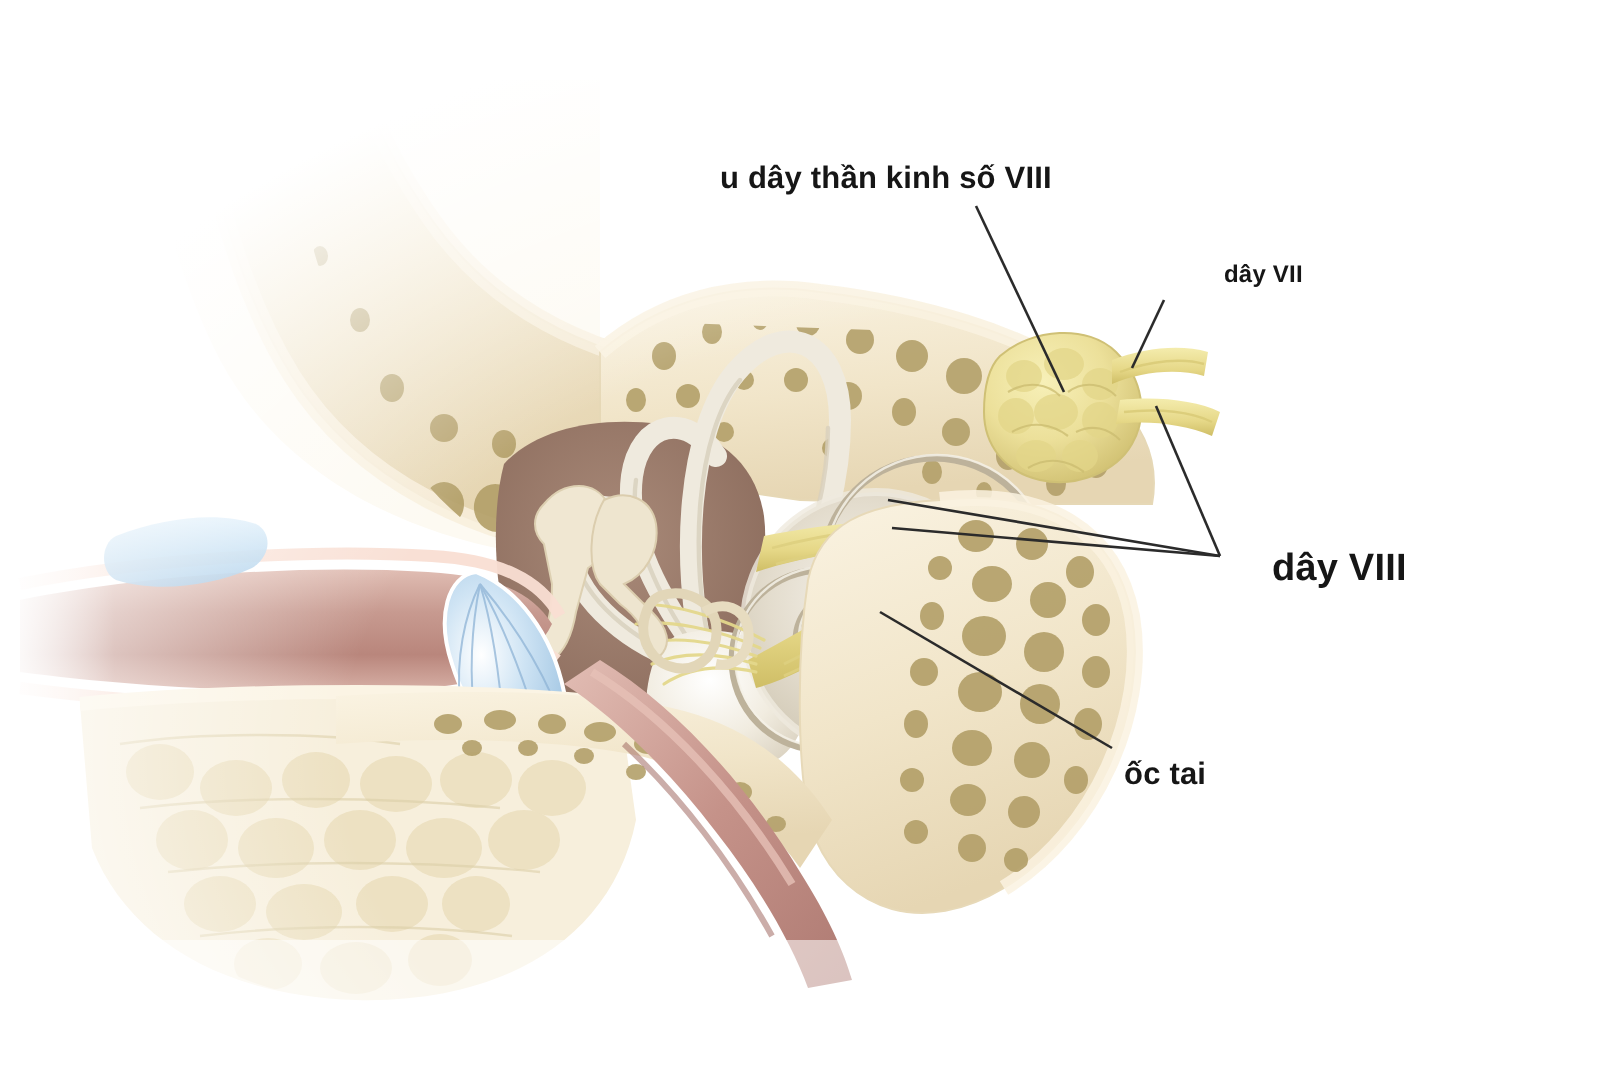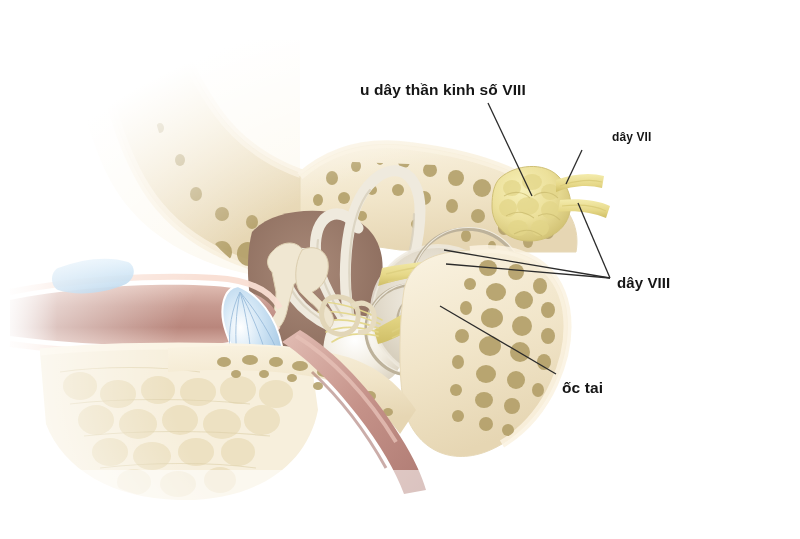--- a/index.html
+++ b/index.html
@@ -4,21 +4,21 @@
 <style>
   html,body{margin:0;padding:0;background:#ffffff;}
   body{width:800px;height:539px;overflow:hidden;
        font-family:"Liberation Sans","DejaVu Sans",sans-serif;}
   #stage{position:relative;width:800px;height:539px;background:#fff;}
   #art{position:absolute;left:0;top:0;}
   .lbl{position:absolute;font-weight:bold;color:#161616;white-space:nowrap;
        letter-spacing:.1px;line-height:1;text-align:center;}
   #lbl-tumor{left:360px;top:82px;font-size:15.5px;}
   #lbl-vii{left:580px;top:131px;font-size:12px;margin-left:32px;}
-  #lbl-viii{left:617px;top:275px;font-size:15px;}
+  #lbl-viii{left:636px;top:275px;font-size:19px;}
   #lbl-oc{left:562px;top:380px;font-size:15.5px;}
 </style>
 </head>
 <body>
 
 <div id="stage">
 
 <svg id="art" width="800" height="539" viewBox="0 0 800 539">
   <defs>
     <radialGradient id="gFadeTL" cx="62%" cy="70%" r="70%">

